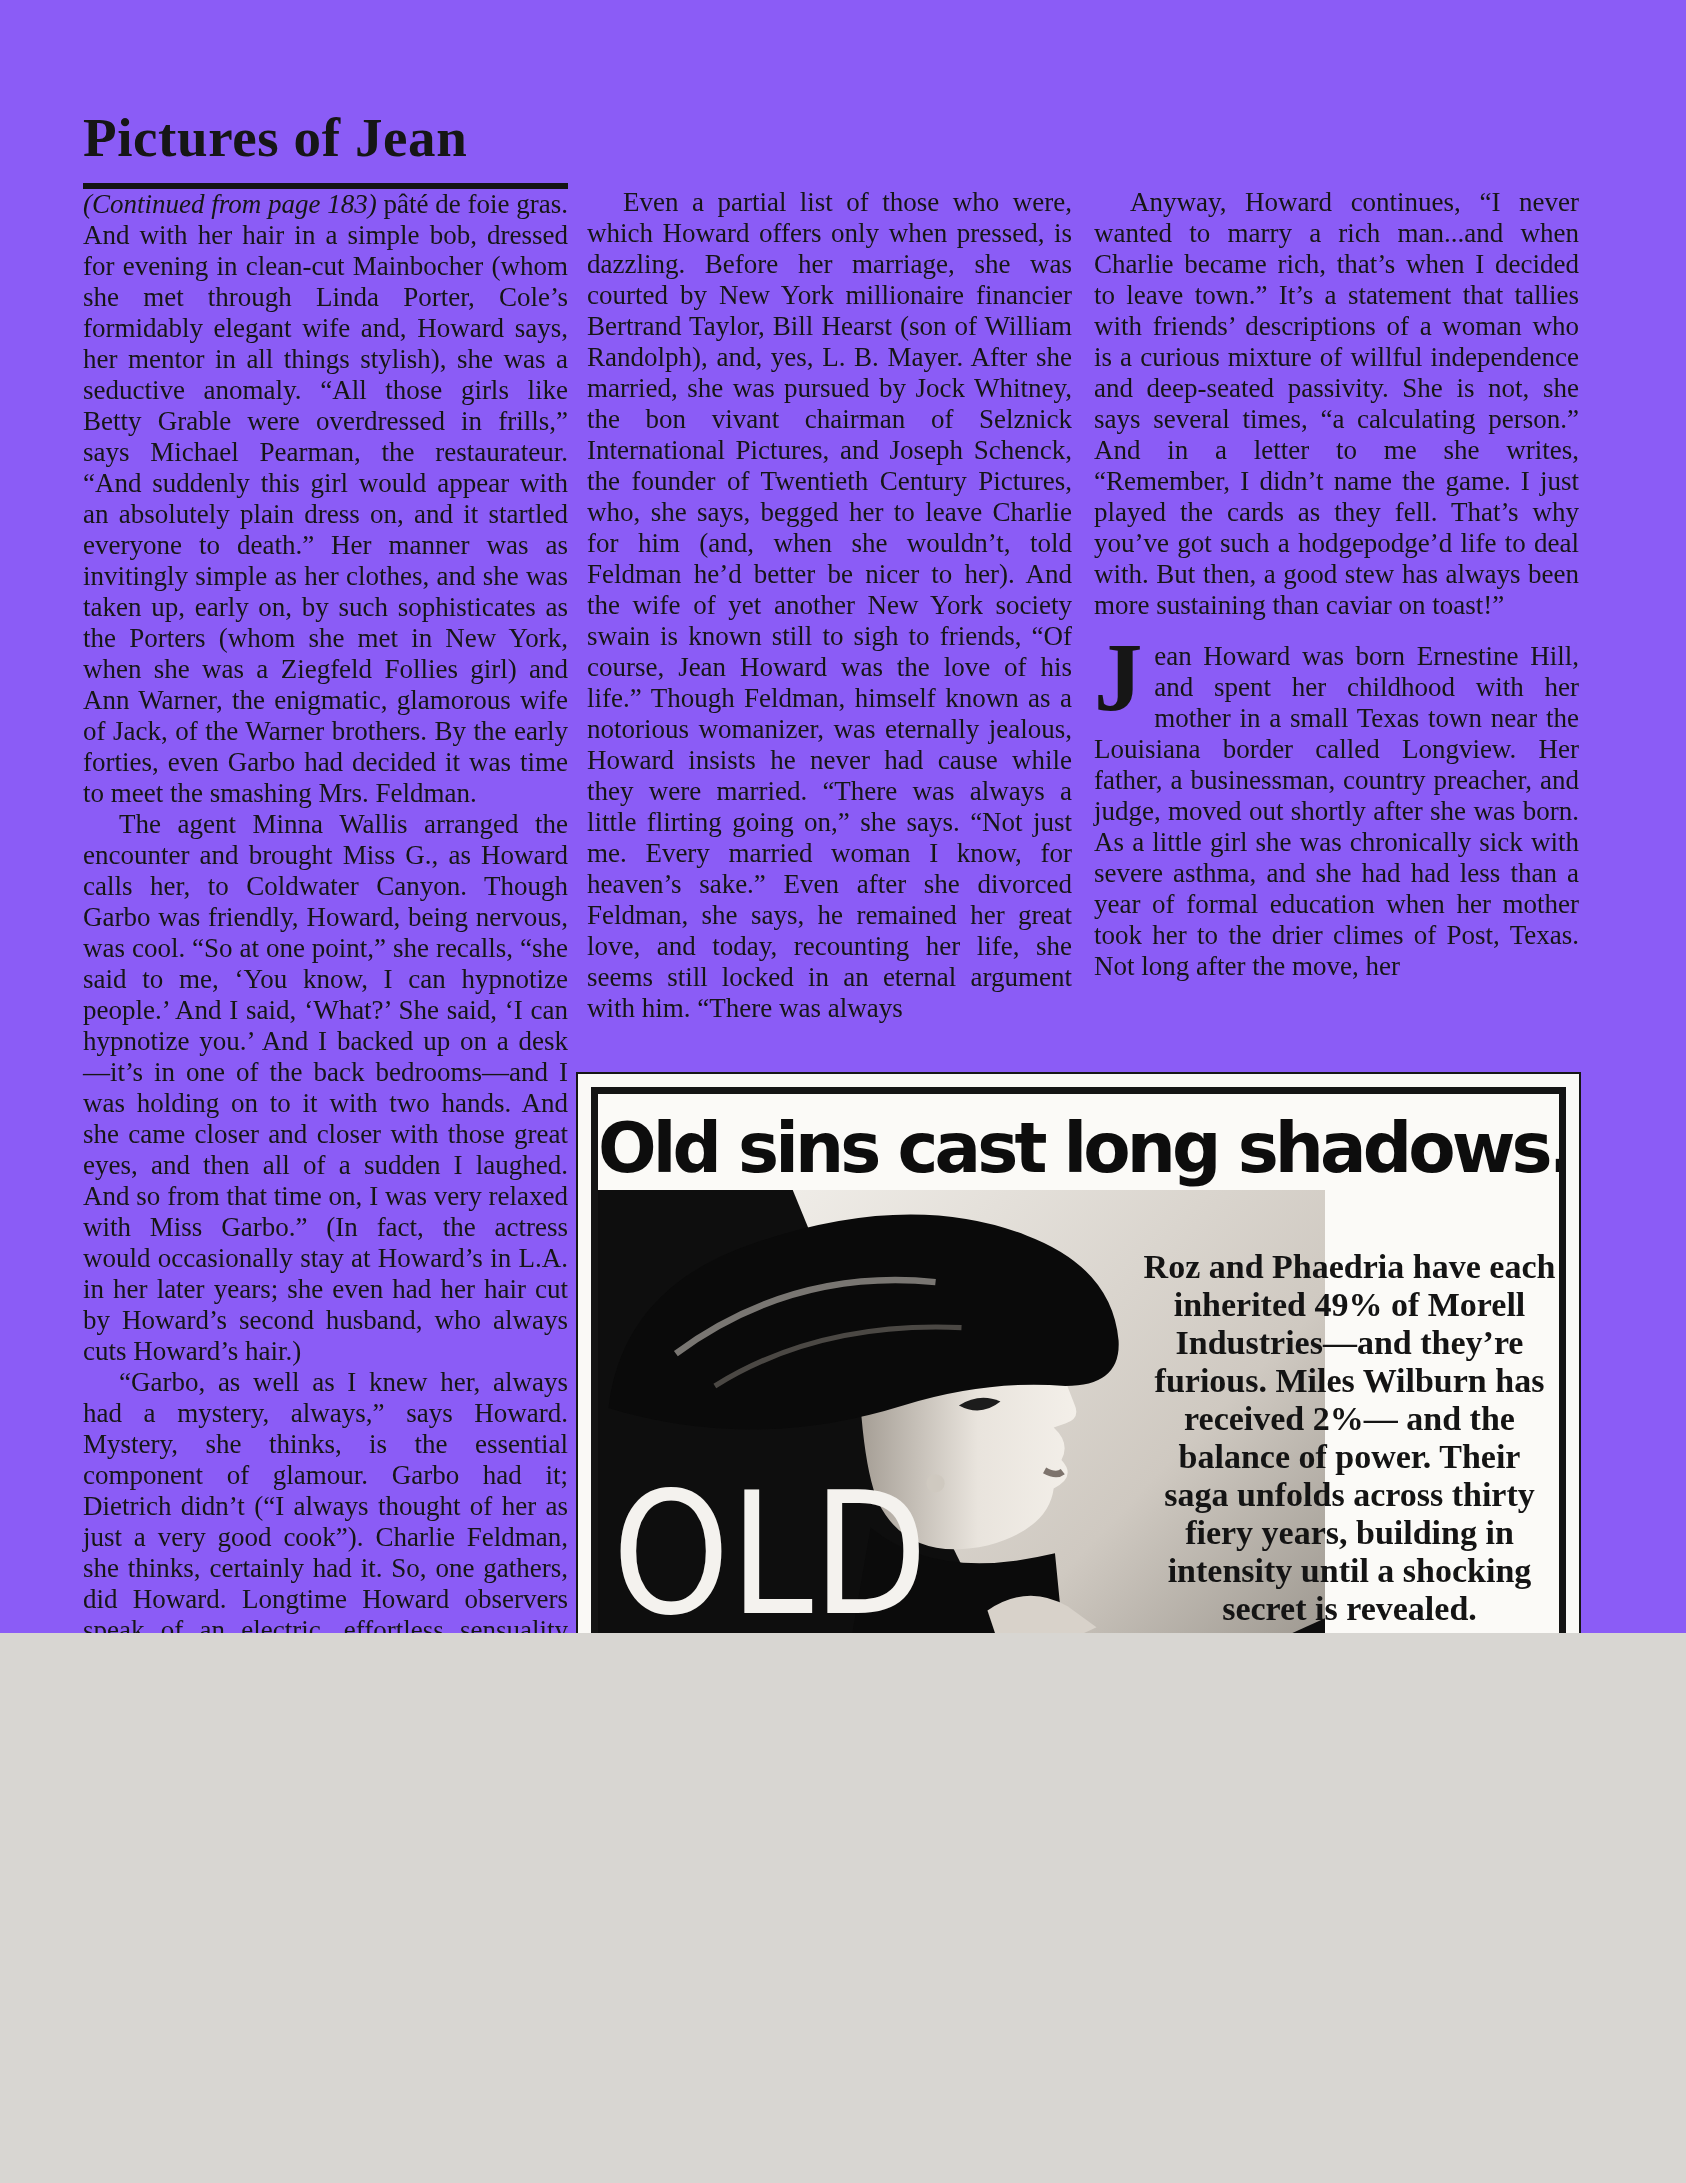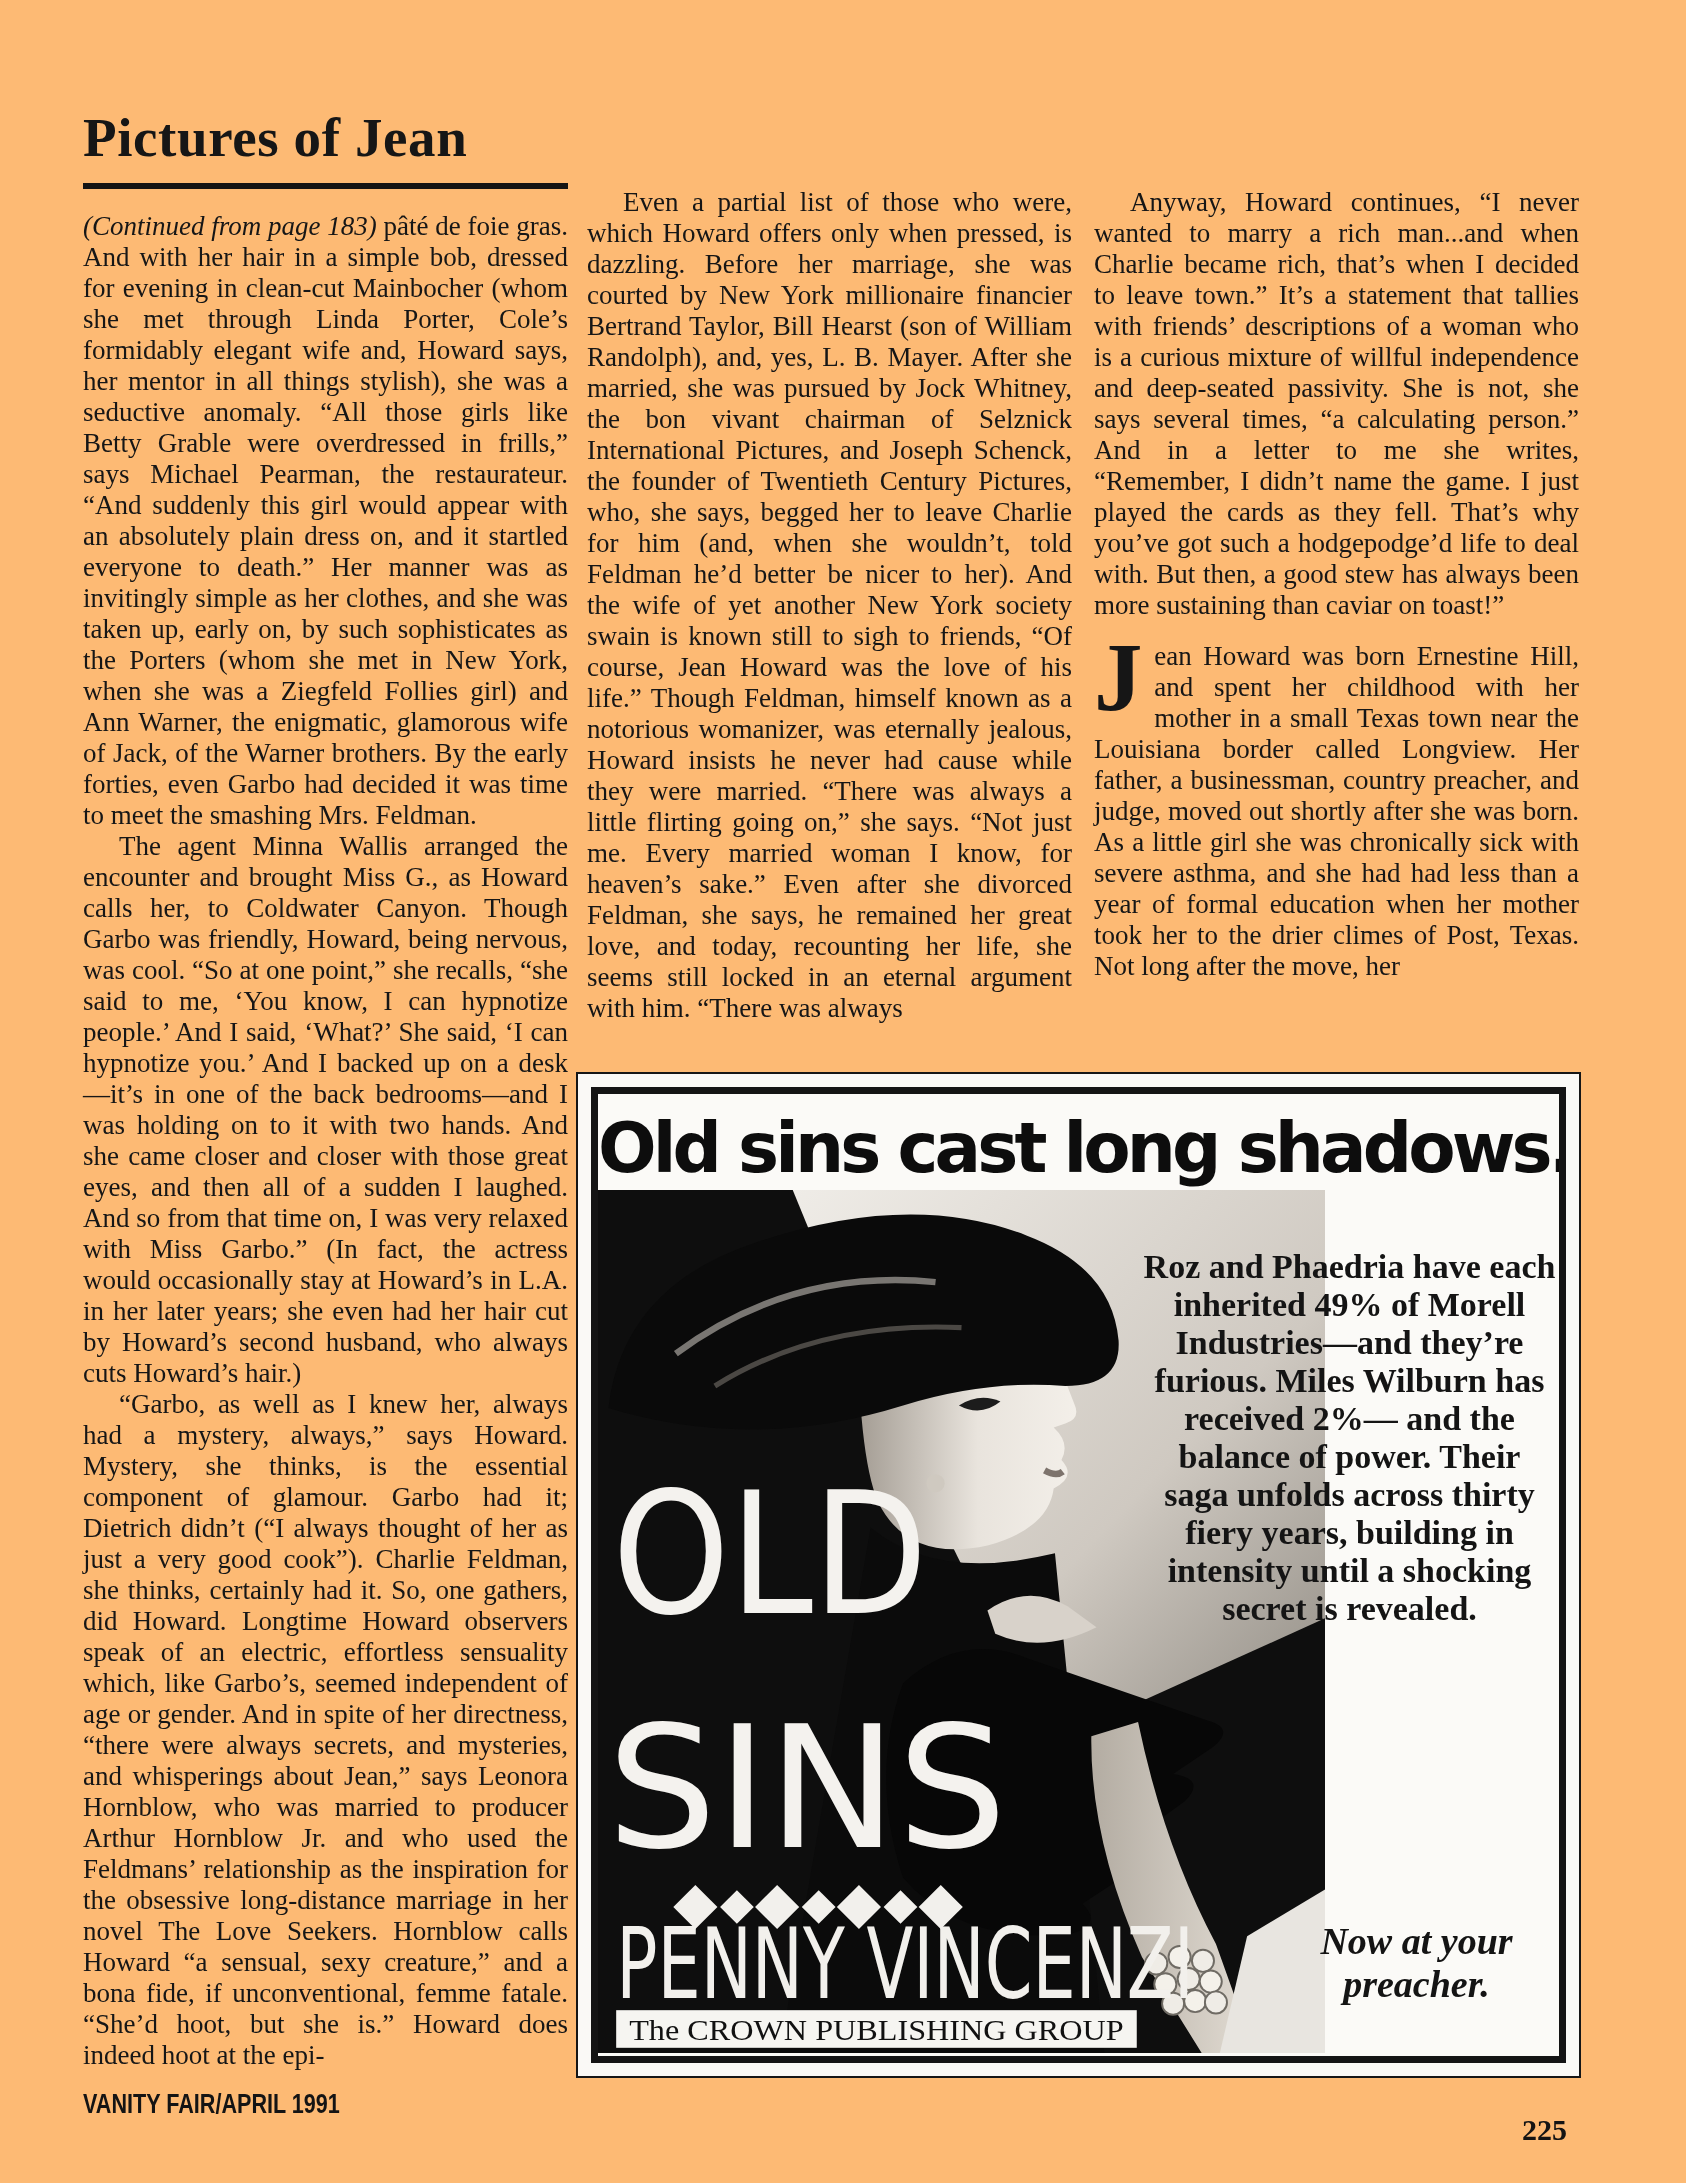--- a/index.html
+++ b/index.html
@@ -1,28 +1,28 @@
 <!DOCTYPE html>
 <html lang="en" style="font-size:10.4px"><head>
 <meta charset="utf-8">
 <style>
   html,body{margin:0;padding:0;background:#d8d6d2;}
-  .page{position:relative;width:1687px;height:2183px;background:#fdba74;color:#161616;
+  .page{position:relative;width:1687px;height:1633px;background:#8b5cf6;color:#161616;
         font-family:"Liberation Serif",serif;overflow:hidden;}
   
   .col{position:absolute;width:485px;text-align:justify;font-size:27px;line-height:31px;
        hyphens:auto;-webkit-hyphens:auto;}
   .col1{left:83px;top:109px;height:1934px;}
   .col2{left:587px;top:187px;height:863px;}
   .col3{left:1094px;top:187px;height:896px;}
   h1.article-title{margin:0;font-size:55px;line-height:57px;font-weight:bold;
        letter-spacing:0.6px;text-align:left;}
   .title-rule{height:5.8px;background:#141414;margin:17px 0 0 0;}
   .col p{margin:0;}
-  .col p.after-title{margin-top:22px;}
+  .col p.after-title{}
   .col p.indent{text-indent:36px;}
   .col p.section-gap{margin-top:19.5px;}
   .ital{font-style:italic;}
   .dropcap{float:left;font-size:97px;line-height:67px;font-weight:bold;
        padding:3.9px 11.7px 0 0;}
   
   .ad-outer{position:absolute;left:576px;top:1072px;width:1005px;height:1006px;
        border:2.6px solid #161616;background:#faf9f6;box-sizing:border-box;}
   .ad-inner{position:absolute;left:13px;top:13px;right:13px;bottom:13px;
        border:7.1px solid #141414;background:#fbfaf7;box-sizing:border-box;overflow:hidden;}

